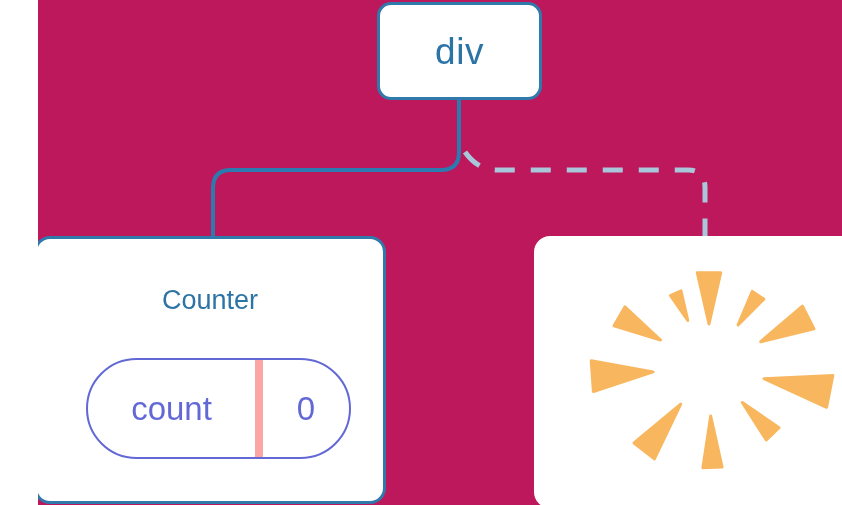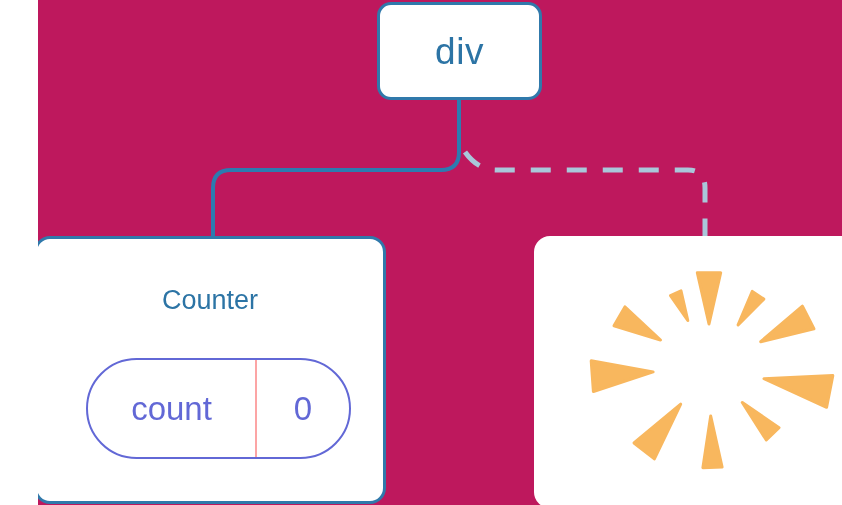--- a/index.html
+++ b/index.html
@@ -88,21 +88,21 @@
     border-radius: 52px;
     box-sizing: border-box;
     display: flex;
     align-items: stretch;
   }
   .state-pill .pill-key {
     flex: 0 0 167px;
     display: flex;
     align-items: center;
     justify-content: center;
-    border-right: 2px solid #fca5a5;
+    border-right: 8px solid #fca5a5;
   }
   .state-pill .pill-val {
     flex: 1 1 auto;
     display: flex;
     align-items: center;
     justify-content: center;
   }
   .state-pill .pill-key span,
   .state-pill .pill-val span {
     color: #6268d6;

